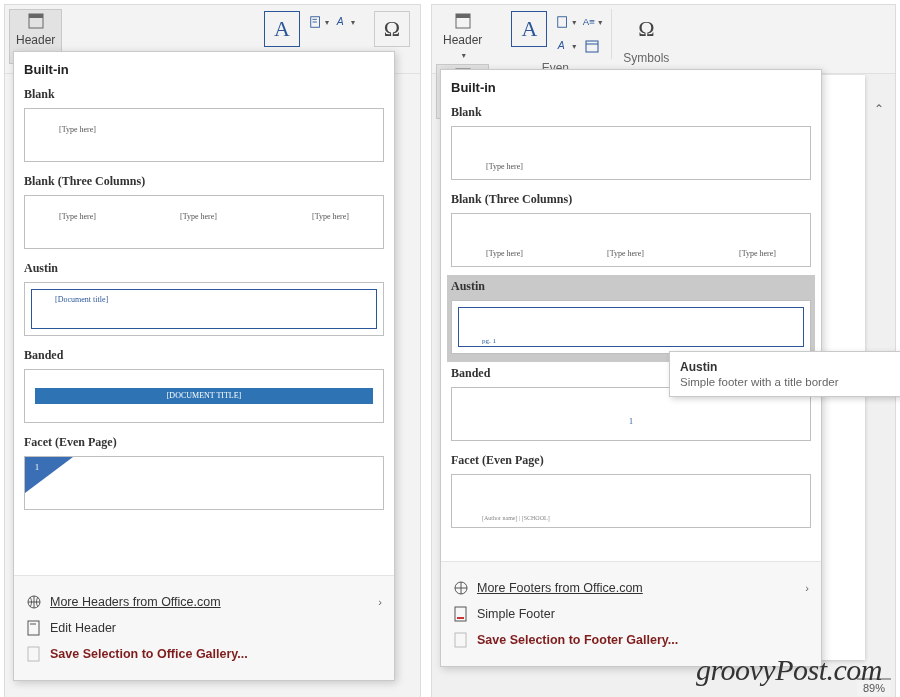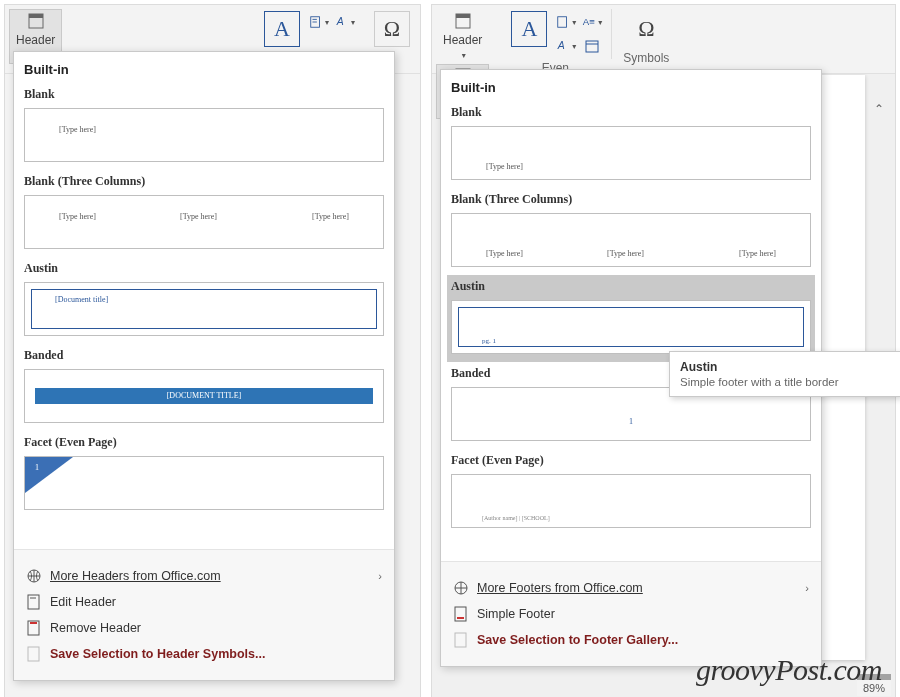--- a/index.html
+++ b/index.html
@@ -188,21 +188,21 @@
     top: 70px; left: 60px; right: 30px; bottom: 40px;
     background: #fff;
     box-shadow: 0 1px 4px rgba(0,0,0,0.2);
   }
   .rp-zoom {
     position: absolute;
     right: 4px; bottom: 4px;
     font-size: 11px; color:#555;
     background:#f3f3f3;
     padding: 2px 6px;
-    border-top:6px solid #a3a3a3;
+    border-top:2px solid #a3a3a3;
   }
   .collapse-icon {
     position: absolute;
     top: 96px; right: 8px;
     width: 16px; height: 16px;
     color: #666;
     display:flex;align-items:center;justify-content:center;
     font-size:12px;
   }
   .tooltip {
@@ -329,36 +329,27 @@
         </div>
         <div class="footrow">
           <span class="ico">
               <svg width="14" height="16" viewBox="0 0 14 16">
                 <rect x="1" y="1" width="11" height="14" fill="none" stroke="#555"></rect>
                 <line x1="3" y1="4" x2="9" y2="4" stroke="#555"></line>
               </svg>
             </span>
           <span>Edit Header</span>
         </div>
-        <div class="footrow">
-          <span class="ico">
-              <svg width="14" height="16" viewBox="0 0 14 16">
-                <rect x="1" y="1" width="11" height="14" fill="none" stroke="#555"></rect>
-                <line x1="3" y1="3" x2="10" y2="3" stroke="#c33" stroke-width="2"></line>
-              </svg>
-            </span>
-          <span>Remove Header</span>
-        </div>
         <div class="footrow disabled">
           <span class="ico">
               <svg width="14" height="16" viewBox="0 0 14 16">
                 <rect x="1" y="1" width="11" height="14" fill="none" stroke="#bbb"></rect>
               </svg>
             </span>
-          <span>Save Selection to Header Symbols...</span>
+          <span>Save Selection to Office Gallery...</span>
         </div>
       </div>
     </div>
   </div>
 
   <div class="pane right">
     <div class="rp-bg"></div>
     <div class="rp-doc"></div>
     <div class="collapse-icon">⌃</div>
     <div class="rp-zoom">89%</div>

